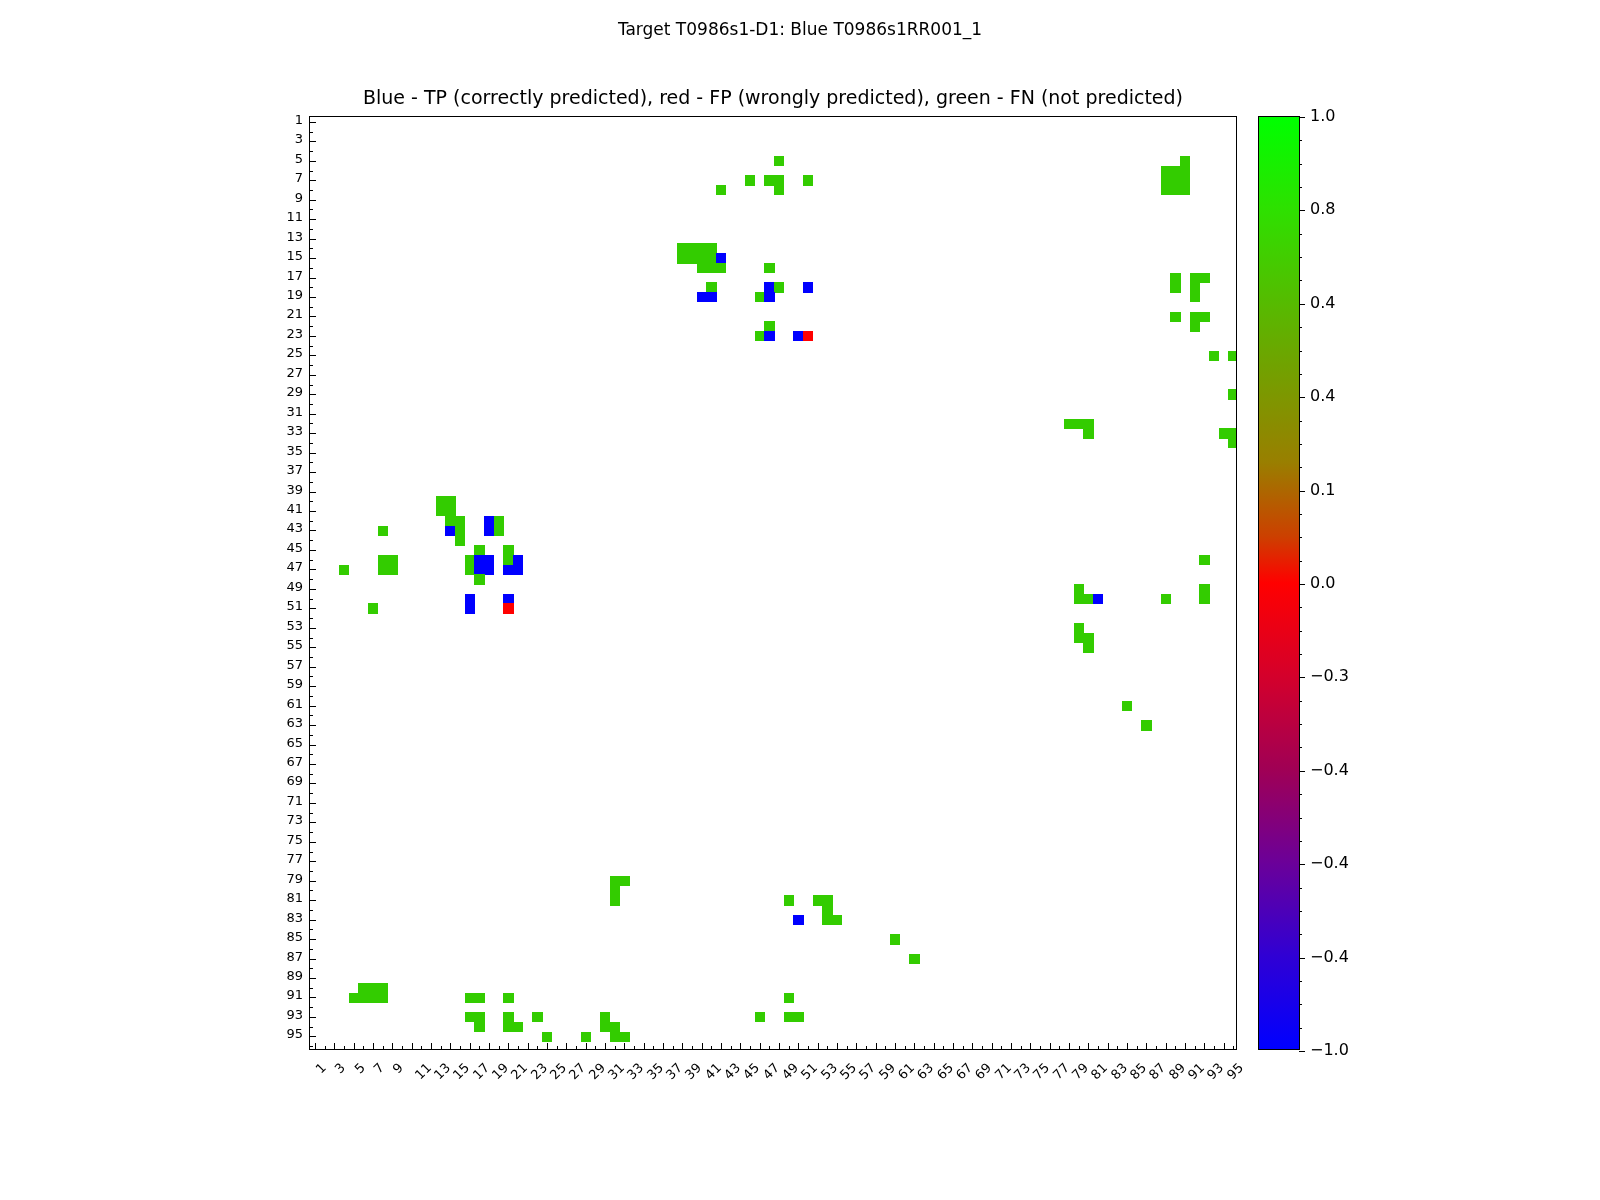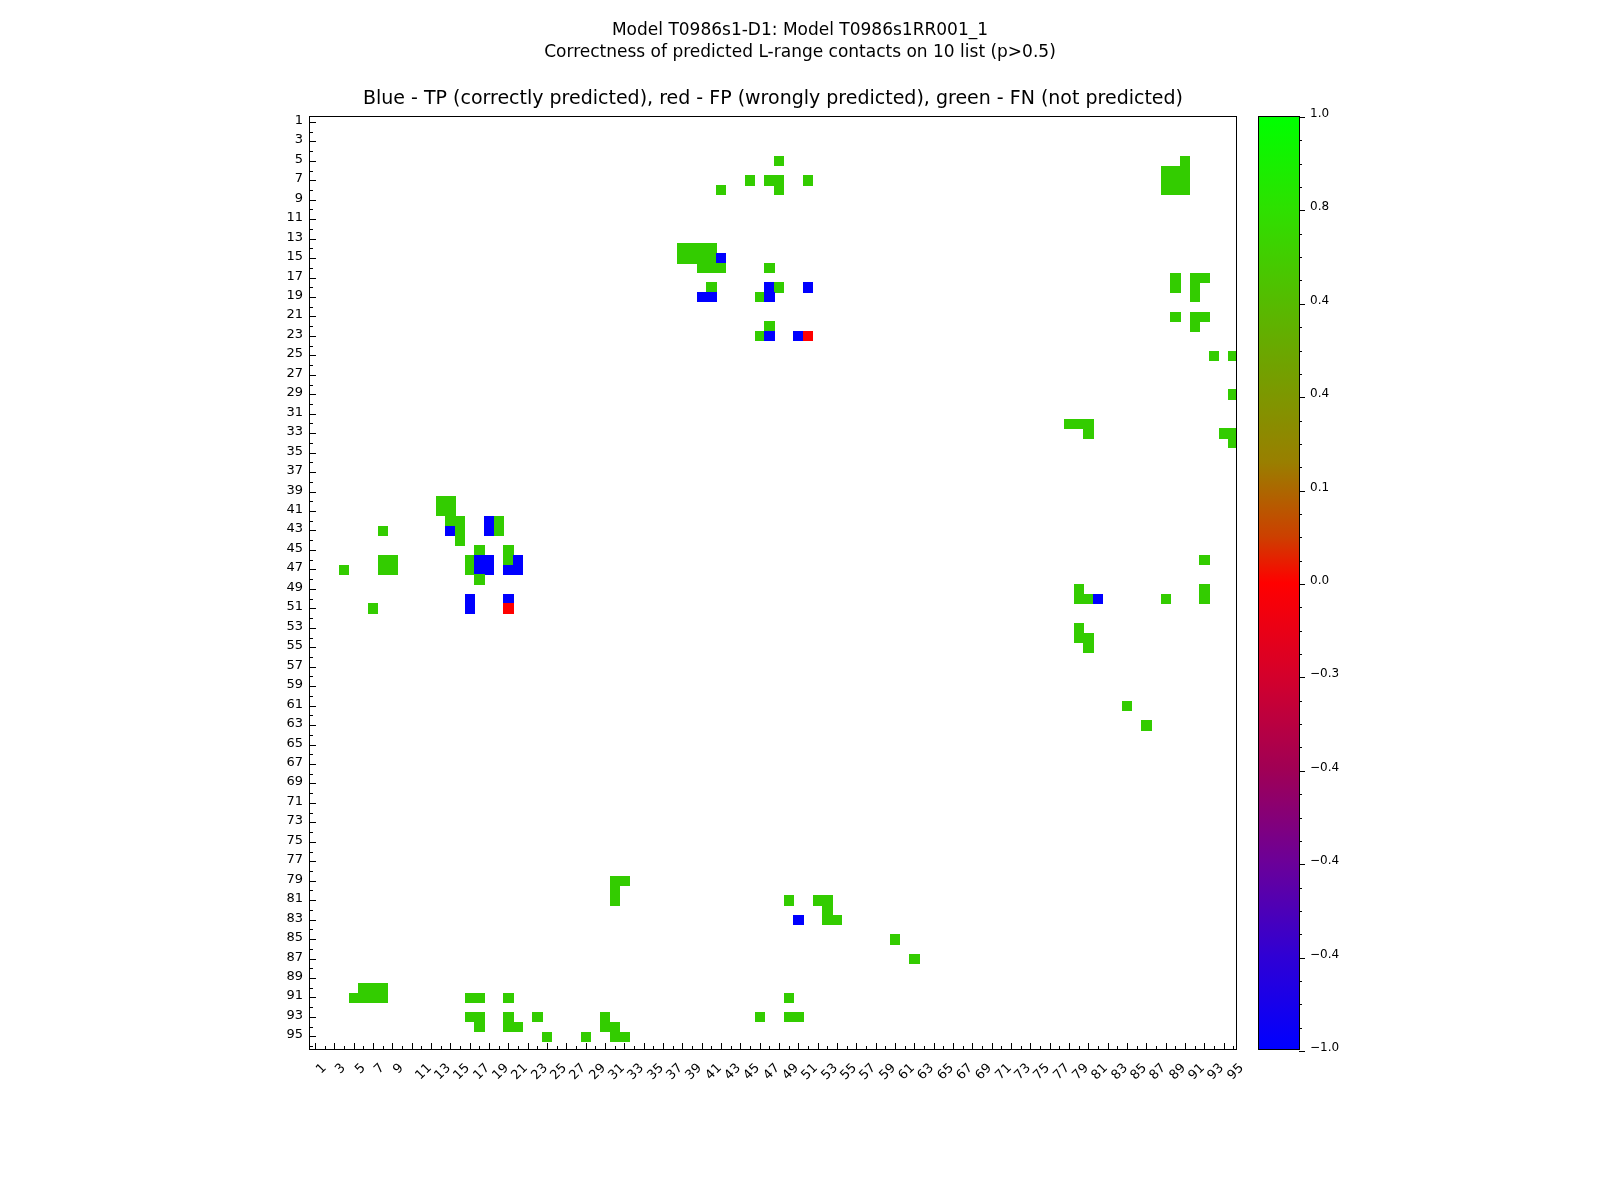--- a/index.html
+++ b/index.html
@@ -135,30 +135,29 @@
     position: absolute;
     left: 100%;
     width: 6px;
     height: 1px;
     background: #000000;
   }
   .cbtick.minor { width: 3px; }
   .cblabel {
     position: absolute;
     left: 1310px;
-    font-size: 12px;
+    font-size: 16px;
     white-space: nowrap;
   }
 </style>
 </head>
 <body>
 
 <div id="title-block">
-  <div id="title-line1">Model T0986s1-D1: Model T0986s1RR001_1</div>
-  <div id="title-line2">Correctness of predicted L-range contacts on 10 list (p&gt;0.5)</div>
+  <div id="title-line1">Target T0986s1-D1: Blue T0986s1RR001_1</div>
 </div>
 
 <div id="axes-title">Blue - TP (correctly predicted), red - FP (wrongly predicted), green - FN (not predicted)</div>
 
 <div id="plot-frame">
   <div id="cells-layer">
       <div class="cell" style="left: 464px; top: 38.9167px; width: 10.2667px; height: 10.3292px; background: rgb(51, 204, 0);"></div>
       <div class="cell" style="left: 870px; top: 38.9167px; width: 10.2667px; height: 10.3292px; background: rgb(51, 204, 0);"></div>
       <div class="cell" style="left: 850.667px; top: 48.6458px; width: 10.2667px; height: 10.3292px; background: rgb(51, 204, 0);"></div>
       <div class="cell" style="left: 860.333px; top: 48.6458px; width: 10.2667px; height: 10.3292px; background: rgb(51, 204, 0);"></div>

